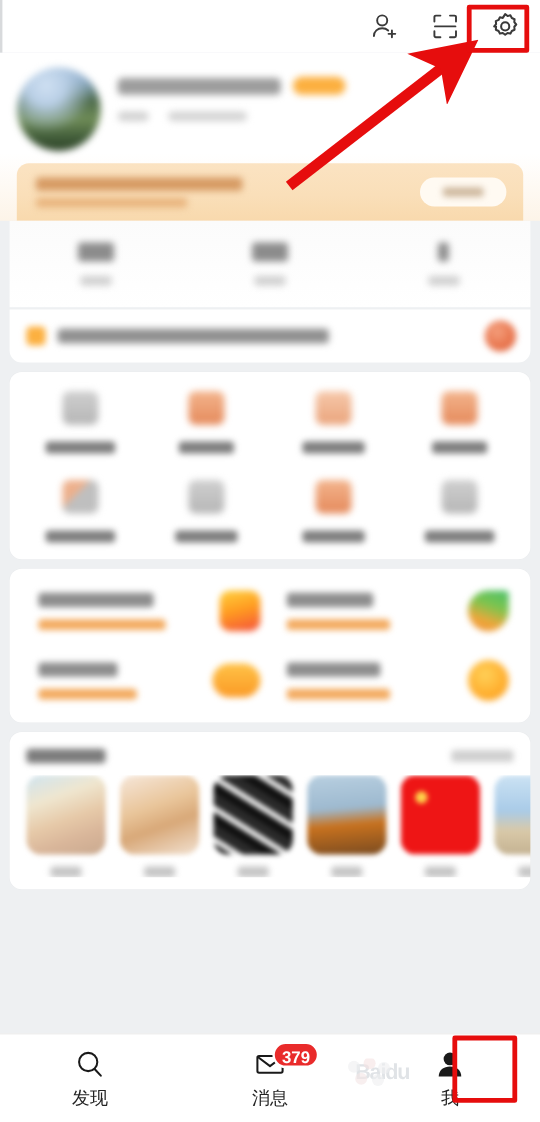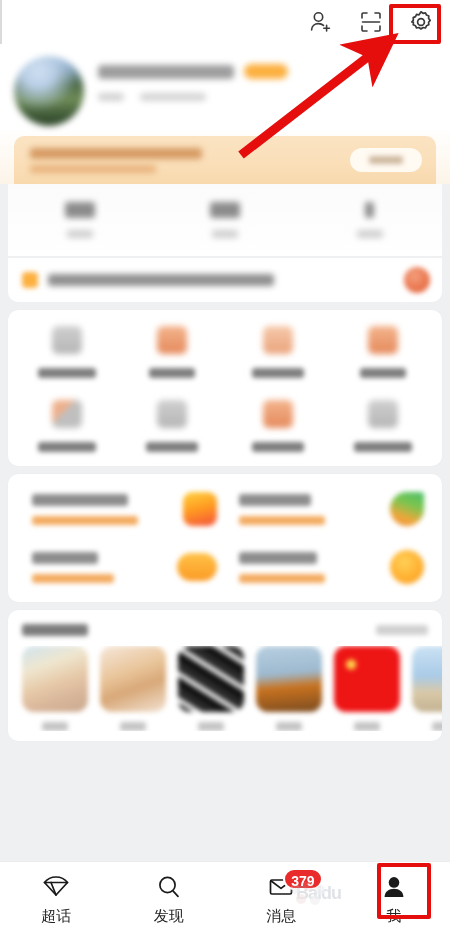--- a/index.html
+++ b/index.html
@@ -380,30 +380,20 @@
           <div class="t-lbl"></div>
         </div>
       </div>
     </div>
 
   </div>
 
   <div class="tabbar">
 
 
-    <div class="tab">
-      <div class="tab-ico">
-        <svg width="30" height="26" viewBox="0 0 30 26" fill="none" stroke="#1a1a1a" stroke-width="1.7" stroke-linecap="round" stroke-linejoin="round">
-          <path d="M3.5 8.5h23L15 21z"></path>
-          <path d="M3.5 8.5C6.5 4.6 10.4 3 15 3s8.5 1.6 11.5 5.5"></path>
-          <path d="M10 8.5L15 21"></path>
-        </svg>
-      </div>
-      <div class="tab-lbl">超话</div>
-    </div>
 
     <div class="tab">
       <div class="tab-ico">
         <svg width="28" height="26" viewBox="0 0 28 26" fill="none" stroke="#1a1a1a" stroke-width="1.7" stroke-linecap="round">
           <circle cx="12.5" cy="11" r="7.6"></circle>
           <path d="M18.2 17.2L23 22.4"></path>
         </svg>
       </div>
       <div class="tab-lbl">发现</div>
     </div>

